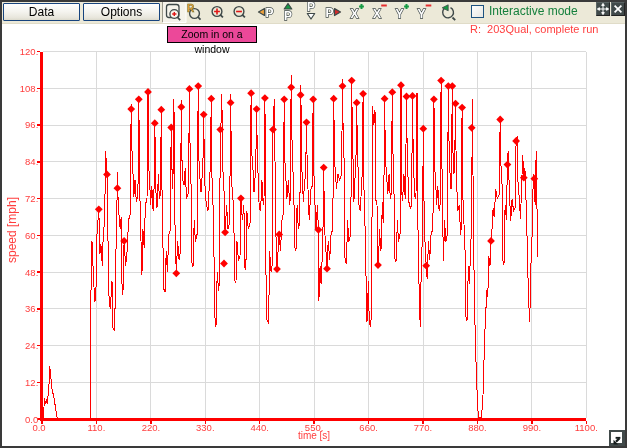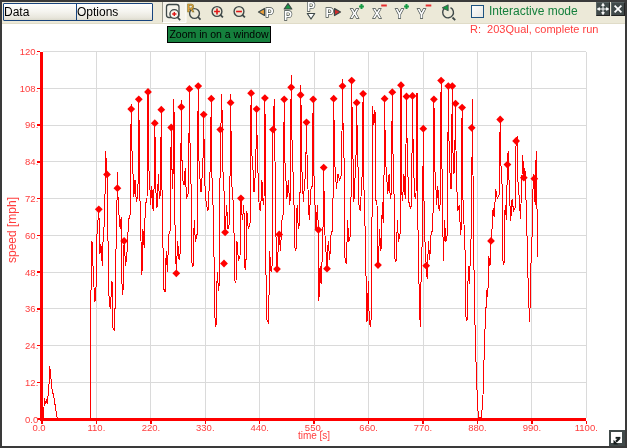--- a/index.html
+++ b/index.html
@@ -1,18 +1,18 @@
 <!DOCTYPE html>
 <html><head><meta charset="utf-8"><style>
 *{margin:0;padding:0;box-sizing:border-box}
 body{width:627px;height:448px;overflow:hidden;font-family:"Liberation Sans",sans-serif}
 #win{position:relative;width:627px;height:448px;background:#fff;border:2px solid #3a3a3a;overflow:hidden}
 #tb{position:absolute;left:0;top:0;width:623px;height:22px;background:#ece9d8;border-bottom:1px solid #e0dcc8}
-.btn{position:absolute;top:1px;height:18px;width:77px;background:linear-gradient(#fff,#f4f3ee 50%,#e8e6dc 85%,#dcdacd);border:1px solid #17447e;border-radius:1px;font-size:12px;line-height:16px;color:#000}
-#tip{position:absolute;left:165px;top:24px;width:104px;height:17px;background:#15803d;border:1px solid #000;font-size:10.5px;line-height:15px;text-align:center;color:#000;z-index:5}
+.btn{position:absolute;top:1px;height:18px;width:77px;background:linear-gradient(#fff,#f4f3ee 50%,#e8e6dc 85%,#dcdacd);border:1px solid #17447e;border-radius:1px;font-size:12px;text-align:center;line-height:16px;color:#000}
+#tip{position:absolute;left:165px;top:24px;width:90px;height:17px;background:#ec4899;border:1px solid #000;font-size:10.5px;line-height:15px;text-align:center;color:#000;z-index:5}
 #runlbl{position:absolute;left:468px;top:20.5px;white-space:nowrap;font-size:11px;color:#ff4040;z-index:4}
 #cb{position:absolute;left:469px;top:2.5px;width:13px;height:13px;background:linear-gradient(135deg,#fdfdfd,#e7e7e2);border:1px solid #1d5280}
 #cblbl{position:absolute;left:487px;top:1.5px;font-size:12px;color:#15803d}
 .wbtn{position:absolute;top:0px;width:14px;height:14px;background:#414a4a;border:1px solid #5a6363;border-bottom-color:#222;border-right-color:#222}
 #rsz{position:absolute;right:0px;bottom:0px;width:16px;height:16px;background:#414a4a}
 #rsz div{position:absolute;left:2px;top:2px;width:11px;height:11px;background:#fff}
 </style></head><body>
 <div id="win">
 <svg width="627" height="448" viewBox="0 0 627 448" style="position:absolute;left:-2px;top:-2px">
 <g stroke="#dadada" stroke-width="1" shape-rendering="crispEdges">
@@ -149,21 +149,21 @@
         <path d="M491.0 237.0L494.9 240.9L491.0 244.8L487.1 240.9Z"></path>
         <path d="M500.2 115.6L504.1 119.5L500.2 123.4L496.3 119.5Z"></path>
         <path d="M507.4 160.7L511.3 164.6L507.4 168.5L503.5 164.6Z"></path>
         <path d="M516.1 137.1L520.0 141.0L516.1 144.9L512.2 141.0Z"></path>
         <path d="M523.8 173.8L527.7 177.7L523.8 181.6L519.9 177.7Z"></path>
         <path d="M534.3 174.8L538.2 178.7L534.3 182.6L530.4 178.7Z"></path>
       </g>
 </svg>
 <div id="tb"></div>
 <div class="btn" style="left:1px">Data</div>
-<div class="btn" style="left:74px">Options</div>
+<div class="btn" style="left:81px">Options</div>
 <svg width="627" height="24" viewBox="0 0 627 24" style="position:absolute;left:-2px;top:-2px;z-index:3">
       <rect x="162.5" y="1.5" width="23.5" height="21" fill="#f5f3ea" stroke="none"></rect>
       <path d="M162.5 22.5v-21h23.5" fill="none" stroke="#9c9a8c" stroke-width="1"></path>
       <path d="M162.5 22.5h23.5v-21" fill="none" stroke="#fff" stroke-width="1"></path>
       <rect x="166.5" y="4.5" width="12.5" height="13" rx="2.5" fill="none" stroke="#3f4949" stroke-width="1.3"></rect>
       <circle cx="174.3" cy="14" r="4.4" fill="#f5f3ea" stroke="#3f4949" stroke-width="1.3"></circle>
       <path d="M172.2 14h4.2M174.3 11.9v4.2" stroke="#e01616" stroke-width="1.4" fill="none"></path>
       <line x1="177.6" y1="17.4" x2="180.2" y2="20.2" stroke="#3f4949" stroke-width="1.7"></line>
       <circle cx="194.5" cy="13.5" r="4.9" fill="none" stroke="#3f4949" stroke-width="1.4"></circle>
       <line x1="198" y1="17" x2="200.5" y2="19.6" stroke="#3f4949" stroke-width="1.8"></line>

